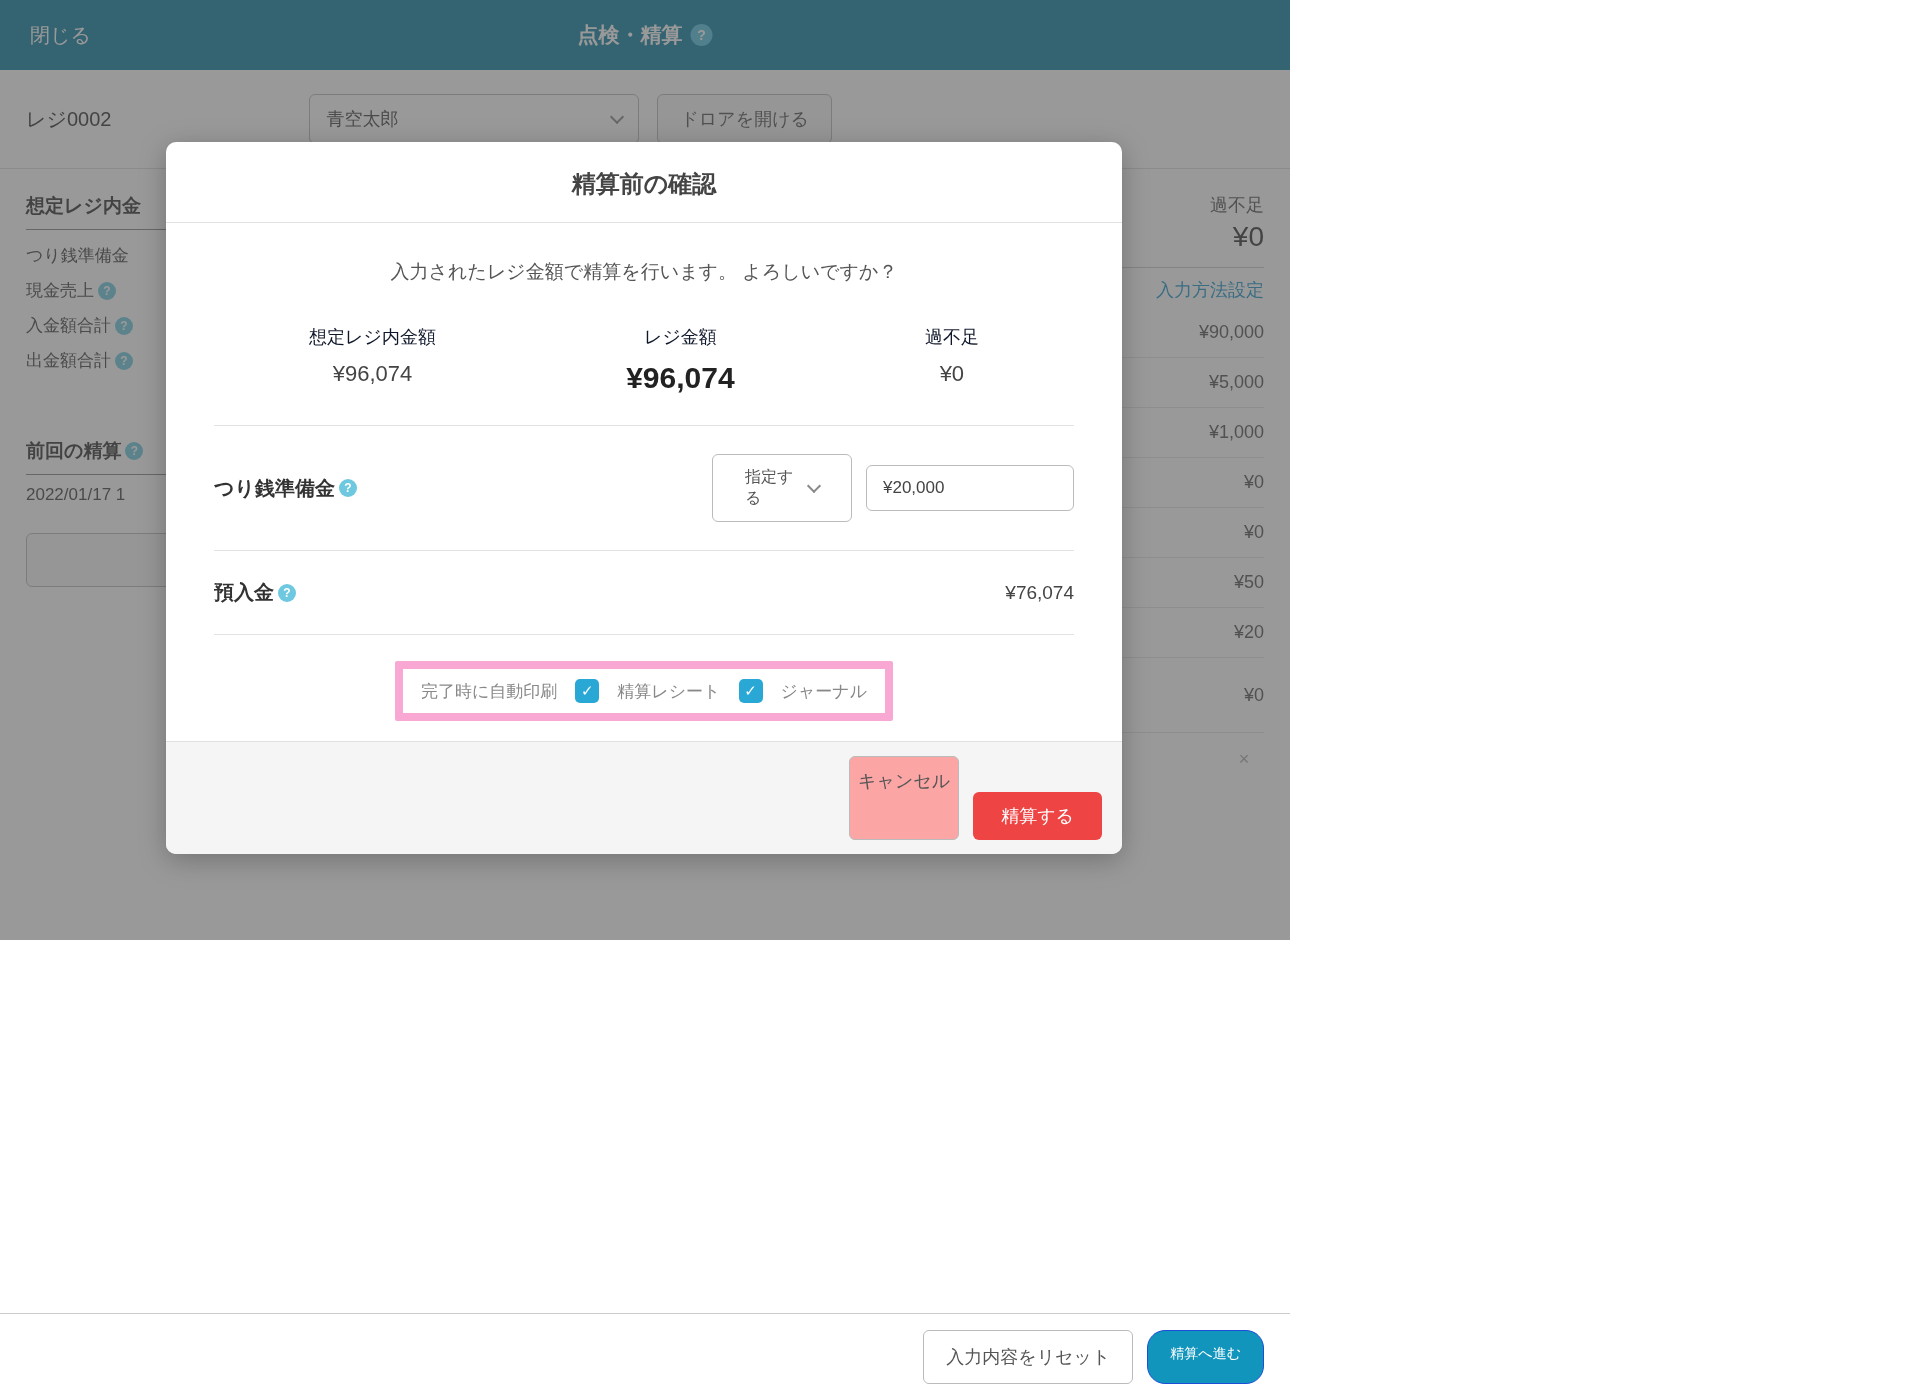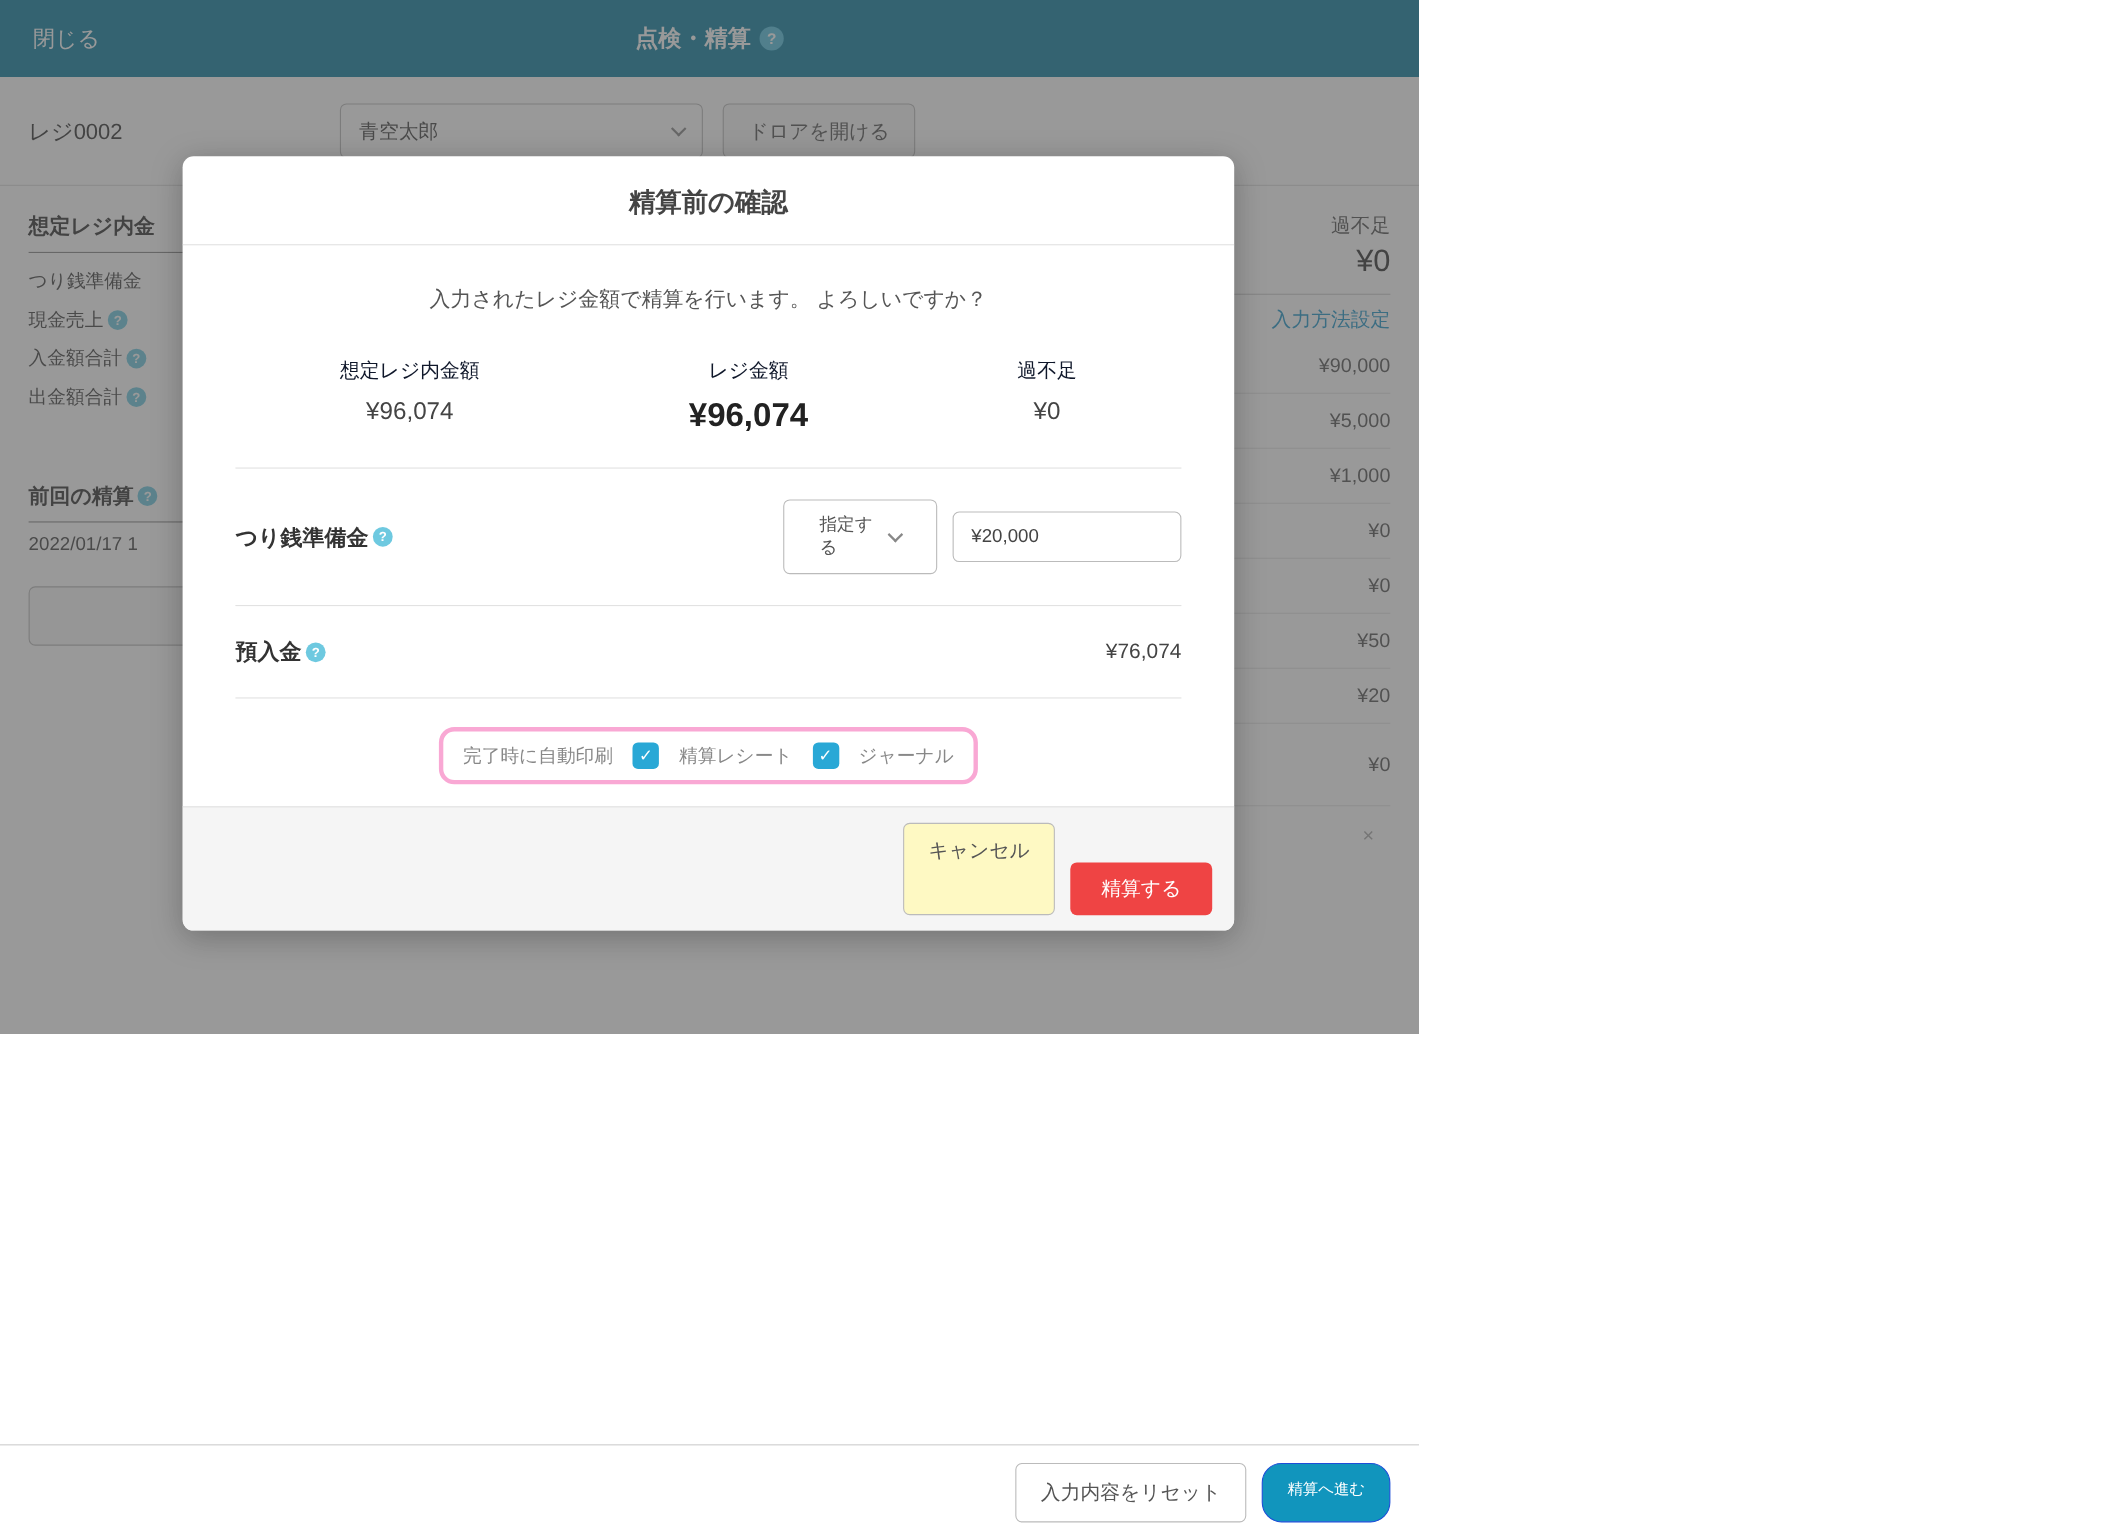--- a/index.html
+++ b/index.html
@@ -324,22 +324,22 @@
       color: #444;
       width: 208px;
       text-align: left;
     }
     .modal-row-value {
       font-size: 19px;
       color: #444;
     }
     .print-box {
       margin: 26px auto 10px auto;
-      border: 4px solid #f9a8d4;
-      border-radius: 14px;
+      border: 8px solid #f9a8d4;
+      border-radius: 2px;
       padding: 10px 18px;
       display: flex;
       align-items: flex-end;
       gap: 18px;
       width: fit-content;
     }
     .print-label {
       font-size: 17px;
       color: #888;
     }
@@ -362,24 +362,24 @@
       background: #f5f5f5;
       border-top: 1px solid #e0e0e0;
       padding: 14px 20px;
       display: flex;
       justify-content: flex-end;
       gap: 14px;
     }
     .btn-cancel {
       border: 1px solid #bbb;
       border-radius: 6px;
-      padding: 12px 22px;
-      font-size: 18px;
-      color: #555;
-      background: #fef9c3;
+      padding: 12px 8px;
+      font-size: 18px;
+      color: #555;
+      background: #fca5a5;
     }
     .btn-confirm {
       border: none;
       border-radius: 6px;
       padding: 12px 28px;
       font-size: 18px;
       color: #fff;
       background: #ef4444;
       margin-top: 36px;
     }

